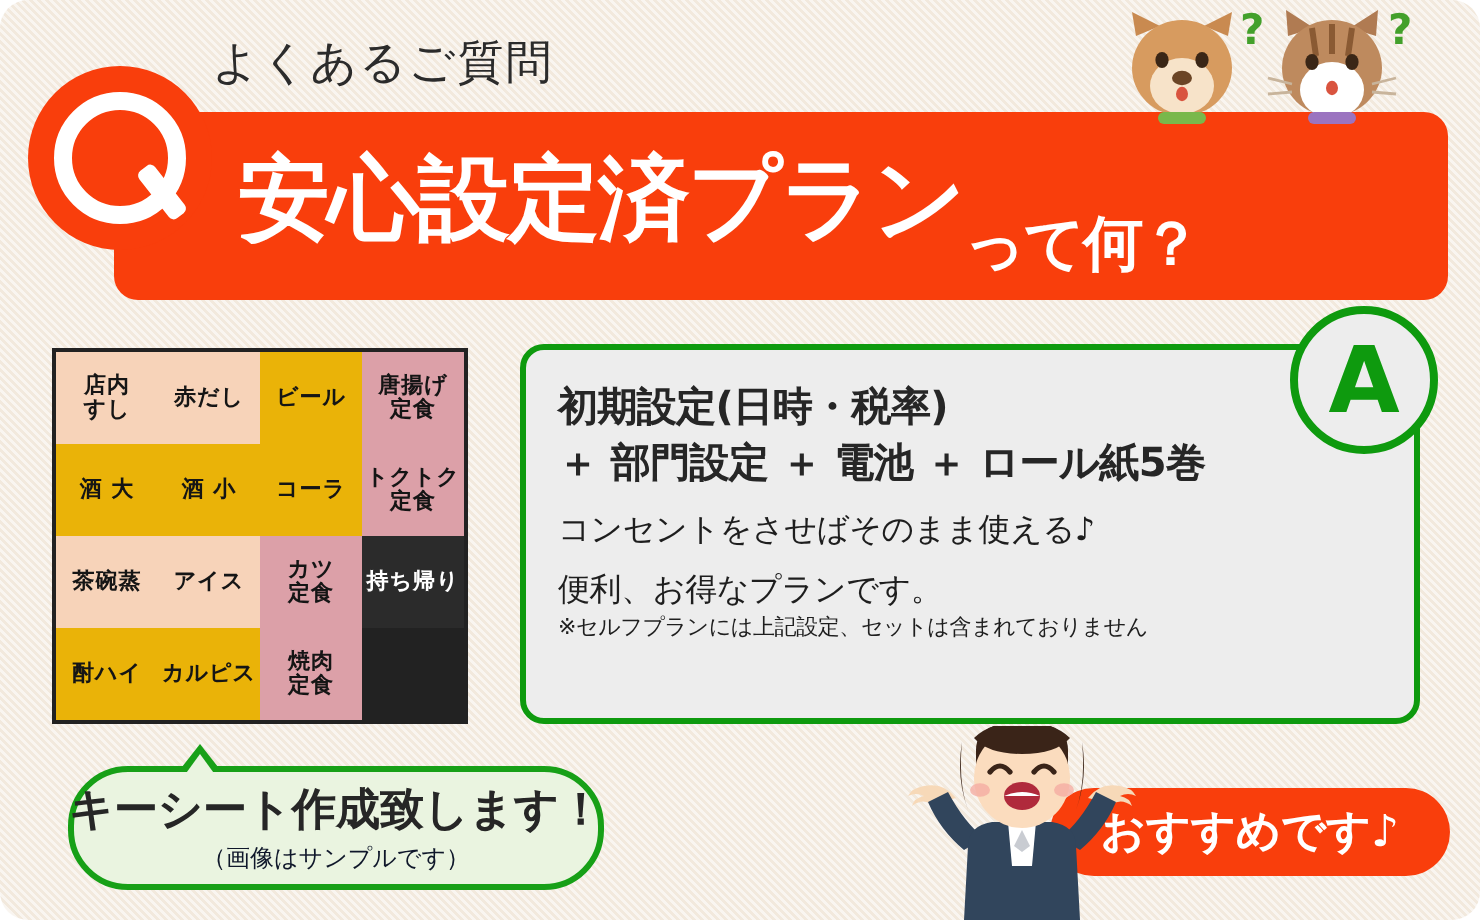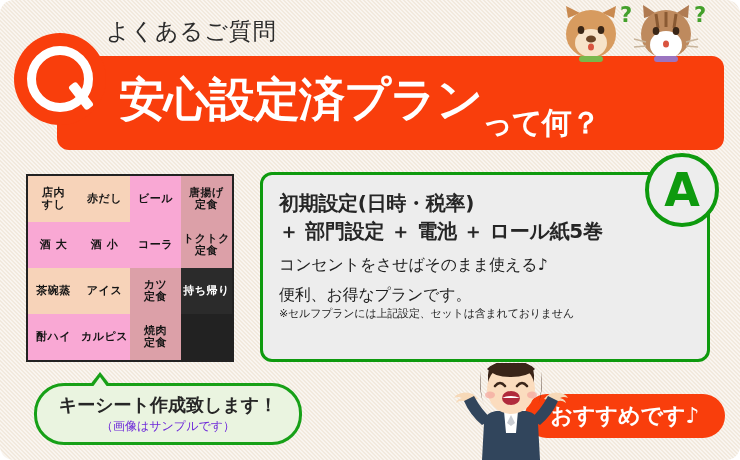--- a/index.html
+++ b/index.html
@@ -73,21 +73,21 @@
     display:grid;grid-template-columns:repeat(4,1fr);grid-template-rows:repeat(4,1fr);
     background:#222;gap:0;
     z-index:3;
   }
   .key{
     display:flex;align-items:center;justify-content:center;text-align:center;
     font-size:11px;font-weight:bold;color:#151515;line-height:1.12;
     letter-spacing:.5px;
   }
   .key.peach{background:#F7D3B9;}
-  .key.yellow{background:#f9a8d4;}
+  .key.yellow{background:#eab308;}
   .key.pink{background:#DCA0A8;}
   .key.dark{background:#2B2B2B;color:#ffffff;}
 
   
   .answer-panel{
     position:absolute;left:260px;top:172px;width:450px;height:190px;
     background:#EDEDED;border:3px solid #0E9A0E;border-radius:12px;
     box-sizing:border-box;padding:14px 16px 0 16px;
     z-index:3;
   }
@@ -123,22 +123,22 @@
   .green-bubble::before{
     content:"";position:absolute;left:52px;top:-14px;
     width:0;height:0;border-left:11px solid transparent;border-right:11px solid transparent;
     border-bottom:14px solid #17A017;
   }
   .green-bubble::after{
     content:"";position:absolute;left:55px;top:-9px;
     width:0;height:0;border-left:8px solid transparent;border-right:8px solid transparent;
     border-bottom:11px solid #EAF4E0;
   }
-  .gb-main{font-size:18px;font-weight:bold;color:#262626;letter-spacing:0px;white-space:nowrap;}
-  .gb-sub{font-size:12px;color:#6d28d9;margin-top:1px;white-space:nowrap;}
+  .gb-main{font-size:22px;font-weight:bold;color:#262626;letter-spacing:0px;white-space:nowrap;}
+  .gb-sub{font-size:12px;color:#0f172a;margin-top:1px;white-space:nowrap;}
 
   
   .orange-pill{
     position:absolute;left:525px;top:394px;width:200px;height:44px;
     background:#F93E0C;border-radius:22px;
     display:flex;align-items:center;justify-content:center;
     z-index:4;
   }
   .op-text{font-size:22px;font-weight:bold;color:#ffffff;letter-spacing:0px;white-space:nowrap;}
 

